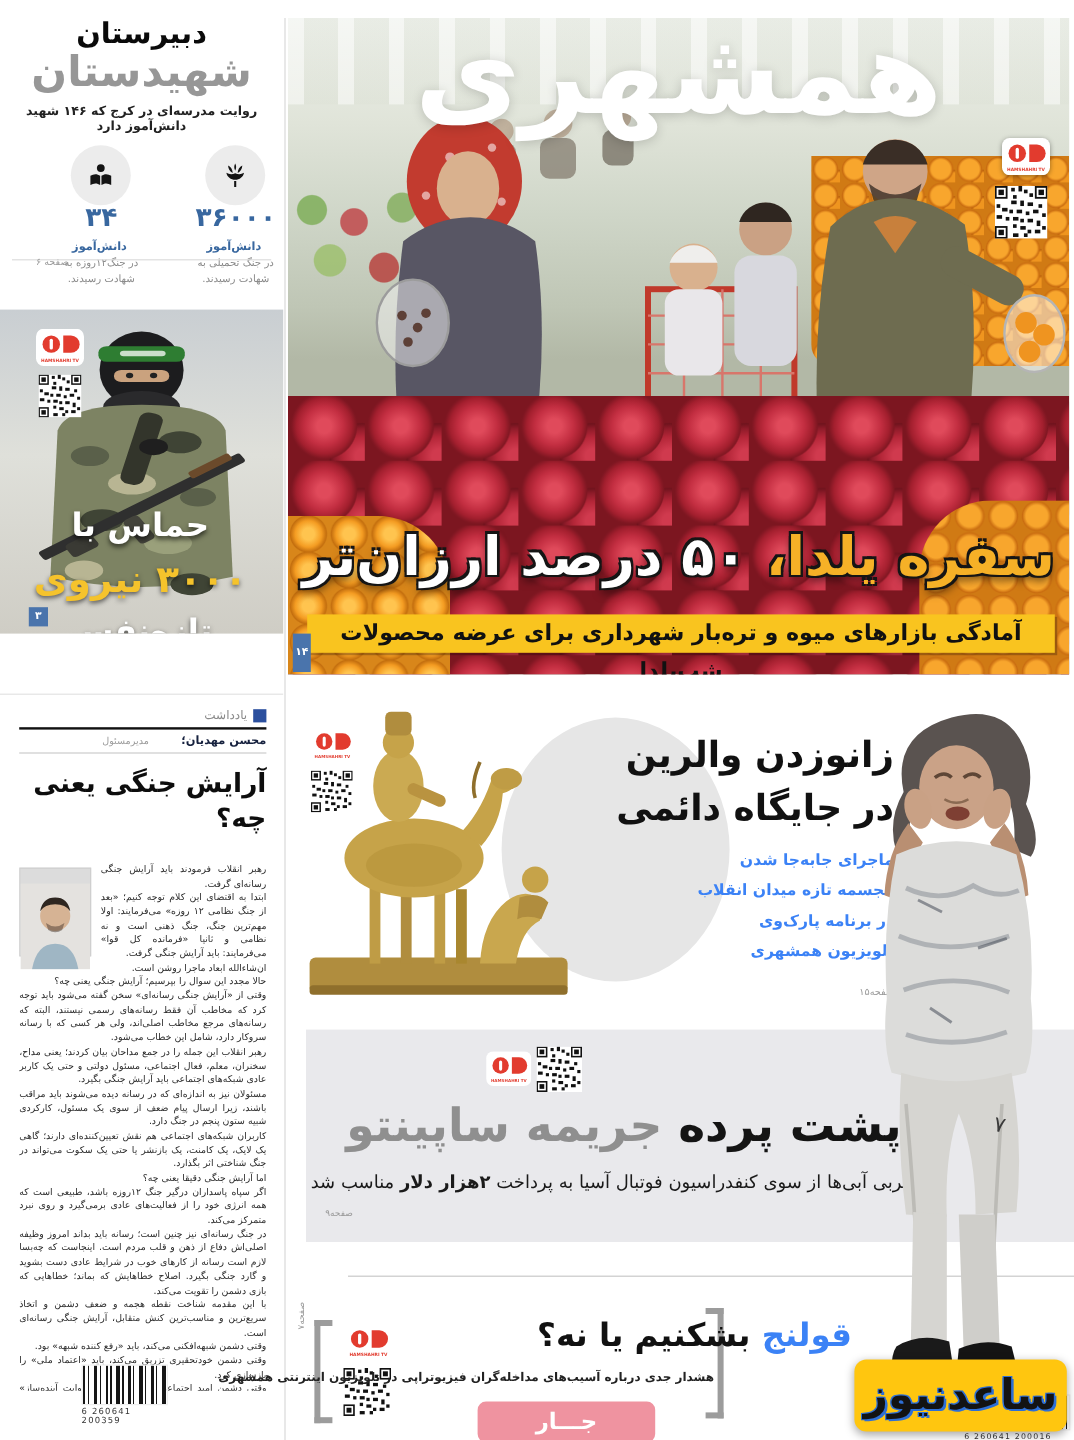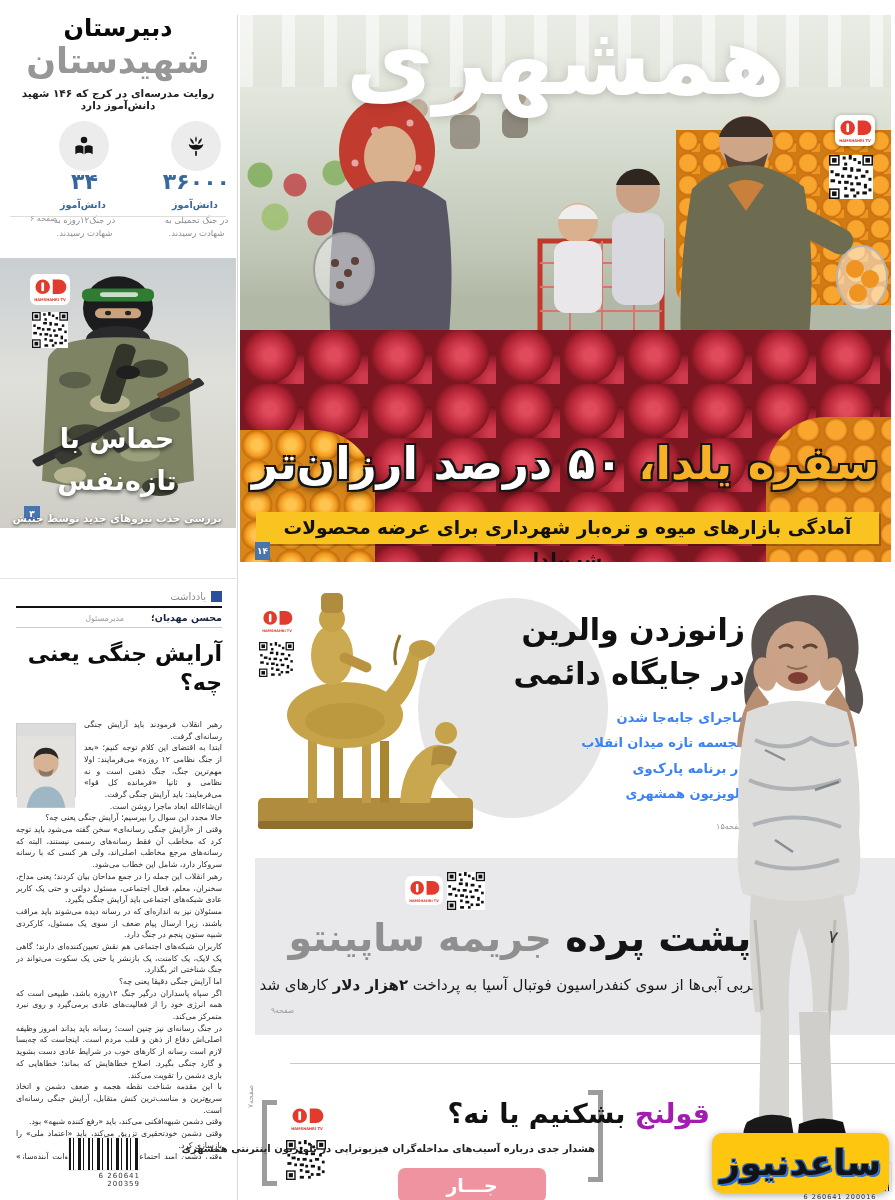--- a/index.html
+++ b/index.html
@@ -49,21 +49,21 @@
   .note .tag { font-size:10px; color:#8a8a8a; }
   .note .rule { height:2px; background:#111; margin-top:4px; }
   .note .byline { margin-top:4px; font-size:9.5px; color:#16213e; }
   .note .byline .who { font-weight:900;margin-left:24px; }
   .note .byline .role { font-size:8px; color:#9a9a9a; font-weight:normal; }
   .note .hairline { height:1px; background:#ccc; margin-top:4px; }
   .note h2 { margin-top:12px; font-size:22px; font-weight:900; color:#0d0d0d; line-height:1.3; }
   .note .body { margin-top:10px; font-size:7.8px; color:#2a2a2a; line-height:1.5; text-align:justify; white-space:pre-line; height:452px; overflow:hidden; }
   .authorpic { float:left; width:60px; height:74px; margin:4px 8px 4px 0; background:#dcdcdc; border:1px solid #cfcfcf; }
   .authorpic svg { width:100%; height:100%; }
-  .barcode-left { position:absolute; left:28px; bottom:12px; width:112px; text-align:right;padding-left:40px; }
+  .barcode-left { position:absolute; left:28px; bottom:12px; width:112px; text-align:left;padding-left:40px; }
   .barcode-stripes { height:34px; background:repeating-linear-gradient(90deg,#161616 0 2px,#fff 2px 4px,#161616 4px 5px,#fff 5px 9px,#161616 9px 12px,#fff 12px 14px,#161616 14px 15px,#fff 15px 19px); border:1px solid #eee; }
   .barcode-num { font-size:7px; color:#333; letter-spacing:1px; margin-top:1px; }
 
   
   .photo { position:absolute; left:240px; top:15px; width:651px; height:547px; overflow:hidden; background:linear-gradient(180deg,#edf0ea 0%,#e0e4d9 16%,#cfd6c8 30%,#bfc6b5 44%,#b2b8a6 52%); }
   .lights { position:absolute; top:0; left:0; right:0; height:72px; background:repeating-linear-gradient(90deg,rgba(255,255,255,.85) 0 13px,rgba(208,214,200,.25) 13px 42px); opacity:.55; }
   .shelfL { position:absolute; left:0; top:140px; width:150px; height:100px;
     background:radial-gradient(circle at 20px 20px,#7fae5a 12px,transparent 13px),radial-gradient(circle at 55px 30px,#c0484a 11px,transparent 12px),radial-gradient(circle at 95px 18px,#86b061 12px,transparent 13px),radial-gradient(circle at 130px 34px,#d2a03a 11px,transparent 12px),radial-gradient(circle at 35px 62px,#9ec06f 13px,transparent 14px),radial-gradient(circle at 80px 68px,#b8433f 12px,transparent 13px),radial-gradient(circle at 120px 72px,#8fae5e 12px,transparent 13px); opacity:.85; }
   .orangewall { position:absolute; right:0; top:115px; width:215px; height:175px; background-color:#d07a14;
     background-image:radial-gradient(circle at 12px 11px,#f8a62d 8px,#c96c10 10px,transparent 11px),radial-gradient(circle at 24px 22px,#ef951f 8px,#b95f0c 10px,transparent 11px); background-size:24px 22px; border-radius:0 0 0 18px; }
@@ -76,21 +76,21 @@
   .orangecorner { position:absolute; right:0; bottom:0; width:125px; height:145px; background-color:#d07a14;
     background-image:radial-gradient(circle at 14px 13px,#f8a62d 9px,#c96c10 12px,transparent 13px); background-size:28px 26px; border-radius:60px 0 0 0; }
   .masthead { position:absolute; top:-6px; left:0; right:0; text-align:center; font-size:96px; font-weight:900; color:#fff; z-index:20; line-height:1.1; text-shadow:0 2px 10px rgba(0,0,0,.18); direction:rtl; letter-spacing:-2px; }
   .photo .tvlogo { position:absolute; right:16px; top:100px; width:40px; height:31px; z-index:21; filter:drop-shadow(0 1px 2px rgba(0,0,0,.4)); }
   .photo .qr { position:absolute; right:18px; top:140px; width:44px; height:44px; z-index:21; }
   .yalda-head { position:absolute; left:4px; right:4px; bottom:72px; z-index:22; direction:rtl; text-align:center; white-space:nowrap; font-weight:900; font-size:45px;
     text-shadow:-2px -2px 0 #151515,2px -2px 0 #151515,-2px 2px 0 #151515,2px 2px 0 #151515,0 4px 7px rgba(0,0,0,.55); }
   .yalda-head .y { color:#f6b127; }
   .yalda-head .w { color:#fff; }
   .yalda-band { position:absolute; left:16px; right:12px; bottom:18px; height:32px; z-index:22; background:#f9c41f; color:#111; font-size:18.5px; font-weight:900; text-align:center; line-height:32px; direction:rtl; box-shadow:2px 2px 0 rgba(0,0,0,.25); }
-  .photo .pagebox { left:15px; bottom:2px; z-index:23; width:15px; height:18px; }
+  .photo .pagebox { left:4px; bottom:2px; z-index:23; width:15px; height:32px; }
   
   .statue-art { position:absolute; left:250px; top:593px; width:235px; height:250px; z-index:2; }
   .statue-grayblob { position:absolute; left:418px; top:598px; width:190px; height:220px; border-radius:50%; background:#e6e6e6; z-index:1; }
   .sec2-tvlogo { position:absolute; left:258px; top:606px; width:38px; height:29px; z-index:3; }
   .sec2-qr { position:absolute; left:259px; top:642px; width:35px; height:35px; z-index:3; }
   .statue-head { position:absolute; right:150px; top:608px; width:260px; direction:rtl; text-align:right; z-index:4; }
   .statue-head .h { font-size:30px; font-weight:900; color:#111; line-height:1.45; }
   .statue-sub { position:absolute; right:150px; top:705px; width:225px; direction:rtl; text-align:right; font-size:13px; font-weight:bold; color:#3b82f6; line-height:1.95; white-space:pre-line; z-index:4; }
   .statue-pageref { position:absolute; right:150px; top:822px; font-size:8px; color:#999; z-index:4; direction:rtl; }
 
@@ -108,21 +108,21 @@
   .sapinto .pageref { position:absolute; left:16px; top:148px; font-size:7.5px; color:#999; direction:rtl; }
 
   
   .hdivider { position:absolute; left:290px; right:0; top:1063px; height:1px; background:#c9c9c9; z-index:1; }
   .gh-pageref { position:absolute; left:246px; top:1108px; font-size:7.5px; color:#999; transform:rotate(-90deg); transform-origin:left top; direction:rtl; z-index:2; }
   .bracketL { position:absolute; left:262px; top:1100px; width:15px; height:86px; border:5px solid #9c9c9c; border-right:none; z-index:2; }
   .bracketR { position:absolute; left:588px; top:1090px; width:15px; height:92px; border:5px solid #9c9c9c; border-left:none; z-index:2; }
   .gh-tvlogo { position:absolute; left:287px; top:1103px; width:40px; height:31px; z-index:2; }
   .gh-qr { position:absolute; left:286px; top:1140px; width:40px; height:40px; z-index:2; }
   .gh-head { position:absolute; right:185px; top:1098px; direction:rtl; white-space:nowrap; font-size:27px; font-weight:900; z-index:2; }
-  .gh-head .g { color:#a21caf;text-align:right; } .gh-head .b { color:#111; }
+  .gh-head .g { color:#3b82f6;text-align:right; } .gh-head .b { color:#111; }
   .gh-sub { position:absolute; right:300px; top:1143px; direction:rtl; white-space:nowrap; font-size:10px; font-weight:bold; color:#222; z-index:2; }
 
   
   .jar { position:absolute; left:398px; top:1168px; width:148px; height:34px; background:#ef93a0; border-radius:7px; color:#fff; font-size:19px; font-weight:900; display:flex; align-items:center; justify-content:center; direction:rtl; z-index:6; }
   .jar:after { content:""; position:absolute; left:26px; bottom:-8px; border:6px solid transparent; border-top-color:#ef93a0; }
   .saed { position:absolute; left:712px; top:1133px; width:177px; height:60px; background:#ffc60f; border-radius:10px; display:flex; align-items:center; justify-content:center; font-size:35px; font-weight:900; color:#131313; text-shadow:2px 2px 0 #2e6fd6,-1px -1px 0 #2e6fd6,1px -1px 0 #2e6fd6,-1px 1px 0 #2e6fd6; direction:rtl; z-index:10; box-shadow:0 2px 8px rgba(0,0,0,.35); }
   .barcode-right { position:absolute; left:788px; top:1162px; width:104px; text-align:center; z-index:6; }
   .barcode-right .barcode-stripes { height:30px; }
   .barcode-right .barcode-num { font-size:6.5px; }
 </style>
@@ -262,20 +262,21 @@
       <ellipse cx="128" cy="150" rx="12" ry="9" fill="#1f1f1f"></ellipse>
     </svg>
     <svg class="tvlogo">
         <use href="#sym-tvlogo"></use>
       </svg>
     <svg class="qr">
         <use href="#sym-qr"></use>
       </svg>
     <div class="hamas-text">
       <div class="l1">حماس با</div>
+      <div class="l2">۳۰۰۰ نیروی</div>
       <div class="l3">تازه‌نفس</div>
       <div class="sub">بررسی جذب نیروهای جدید توسط جنبش حماس در برنامه پارک‌وی تلویزیون همشهری</div>
     </div>
     <div class="pagebox">۳</div>
   </div>
 
   <div class="note">
     <div class="tagrow">
       <span class="bluesq"></span>
       <span class="tag">یادداشت</span>
@@ -455,21 +456,21 @@
     <svg class="tvlogo">
         <use href="#sym-tvlogo"></use>
       </svg>
     <svg class="qr">
         <use href="#sym-qr"></use>
       </svg>
     <div class="head">
       <span class="b">پشت پرده </span><span class="g">جریمه ساپینتو</span>
     </div>
     <div class="sub">
-      <span>سرمربی آبی‌ها از سوی کنفدراسیون فوتبال آسیا به پرداخت </span><b>۲هزار دلار</b><span> کارهای شد</span>
+      <span>سرمربی آبی‌ها از سوی کنفدراسیون فوتبال آسیا به پرداخت </span><b>۲هزار دلار</b><span> مناسب شد</span>
     </div>
     <div class="pageref">صفحه۹</div>
   </div>
 
   <div class="hdivider"></div>
   <div class="gh-pageref">صفحه۷</div>
   <div class="bracketL"></div>
   <div class="bracketR"></div>
   <svg class="gh-tvlogo">
       <use href="#sym-tvlogo"></use>

